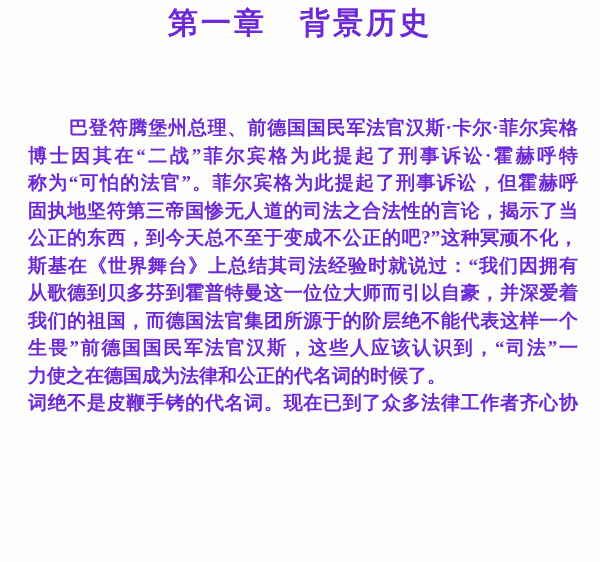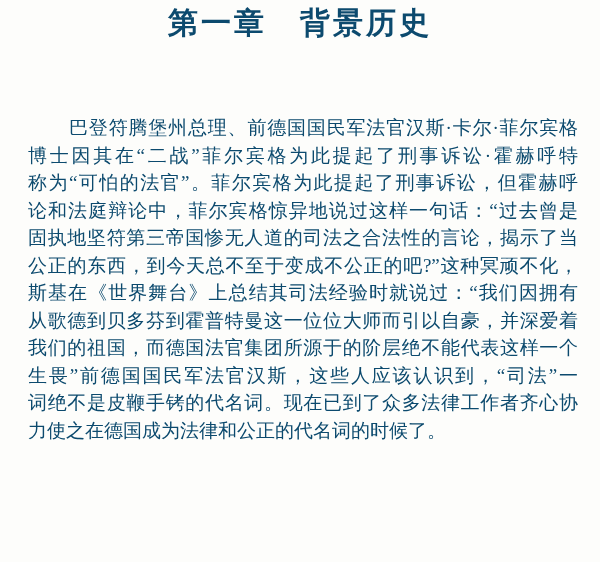--- a/index.html
+++ b/index.html
@@ -10,42 +10,42 @@
     width: 600px;
     height: 562px;
     background: #fdfdfb;
     overflow: hidden;
   }
   .page {
     position: relative;
     width: 600px;
     height: 562px;
     background: #fdfdfb;
-    color: #0c4a6e;
+    color: #6d28d9;
     font-family: "Liberation Serif", "DejaVu Serif", serif;
   }
   .chapter-title {
     position: absolute;
     top: 3px;
     left: 0;
     right: 0;
     margin: 0;
     text-align: center;
     font-size: 30px;
     font-weight: 700;
     letter-spacing: 3px;
     white-space: nowrap;
   }
   .body-text {
     position: absolute;
     left: 28px;
     top: 114px;
     width: 550px;
     font-size: 19px;
-    font-weight: 400;
+    font-weight: 700;
   }
   .text-line {
     height: 27.5px;
     line-height: 27.5px;
     text-align: justify;
     text-align-last: justify;
     text-justify: inter-character;
     overflow: hidden;
   }
   .text-line.first-line {
@@ -57,23 +57,22 @@
 </style>
 </head>
 <body>
 
 <div class="page">
   <h1 class="chapter-title">第一章　背景历史</h1>
   <div class="body-text">
       <div class="text-line first-line">巴登符腾堡州总理、前德国国民军法官汉斯·卡尔·菲尔宾格</div>
       <div class="text-line">博士因其在“二战”菲尔宾格为此提起了刑事诉讼·霍赫呼特</div>
       <div class="text-line">称为“可怕的法官”。菲尔宾格为此提起了刑事诉讼，但霍赫呼</div>
-      <div class="text-line">论和法庭辩论中，菲尔宾格惊异地说过这样一句话：“过去曾是</div>
       <div class="text-line">固执地坚符第三帝国惨无人道的司法之合法性的言论，揭示了当</div>
       <div class="text-line">公正的东西，到今天总不至于变成不公正的吧?”这种冥顽不化，</div>
       <div class="text-line">斯基在《世界舞台》上总结其司法经验时就说过：“我们因拥有</div>
       <div class="text-line">从歌德到贝多芬到霍普特曼这一位位大师而引以自豪，并深爱着</div>
       <div class="text-line">我们的祖国，而德国法官集团所源于的阶层绝不能代表这样一个</div>
       <div class="text-line">生畏”前德国国民军法官汉斯，这些人应该认识到，“司法”一</div>
+      <div class="text-line last-line">力使之在德国成为法律和公正的代名词的时候了。</div>
       <div class="text-line">词绝不是皮鞭手铐的代名词。现在已到了众多法律工作者齐心协</div>
-      <div class="text-line last-line">力使之在德国成为法律和公正的代名词的时候了。</div>
     </div>
 </div>
 
 </body></html>

